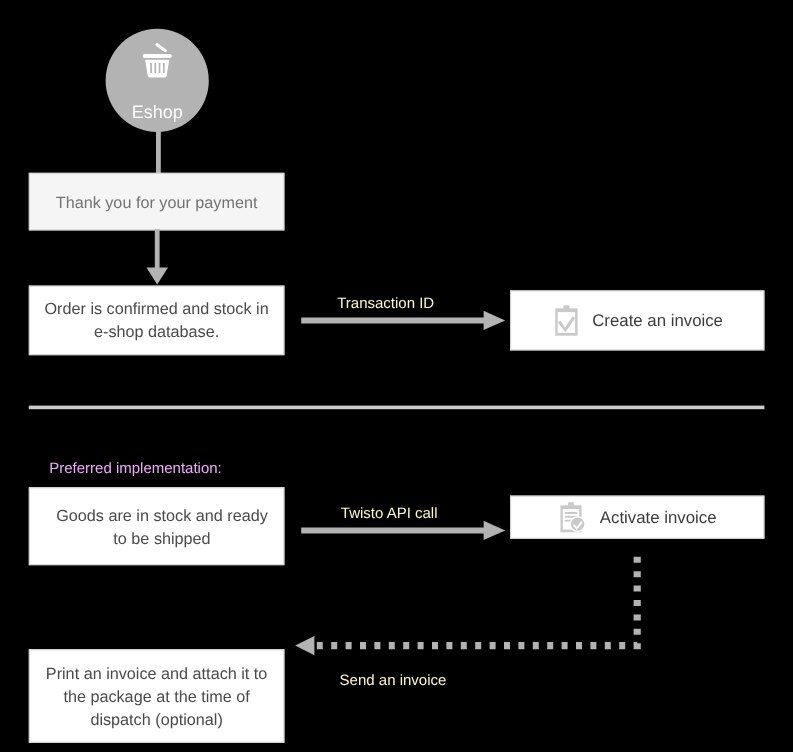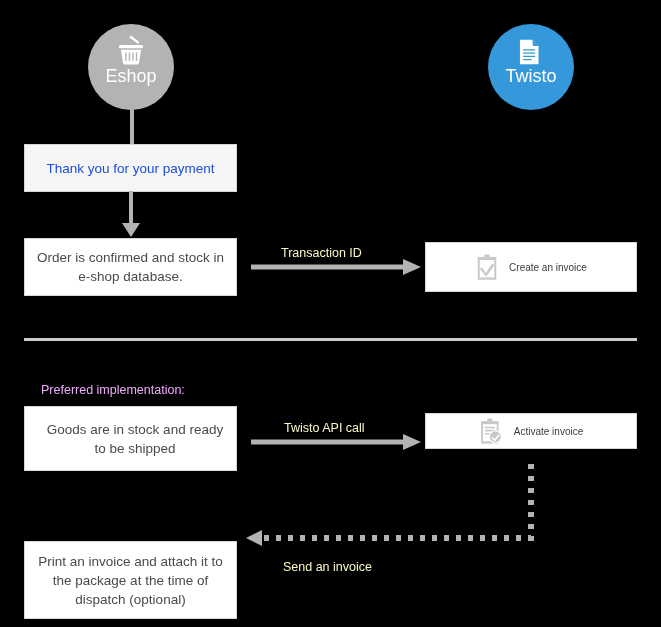--- a/index.html
+++ b/index.html
@@ -2,28 +2,28 @@
 <html><head>
 <meta charset="utf-8">
 <style>
   html,body{margin:0;padding:0;background:#000;}
   body{width:661px;height:627px;position:relative;overflow:hidden;
        font-family:"Liberation Sans","DejaVu Sans",sans-serif;}
   .stage{position:absolute;left:0;top:0;width:661px;height:627px;}
   .node-circle{position:absolute;width:86px;height:86px;border-radius:50%;
        display:flex;flex-direction:column;align-items:center;justify-content:flex-start;
        box-sizing:border-box;padding-top:14px;}
-  .node-circle .label{font-size:18px;color:#fff;line-height:1;margin-top:1px;}
+  .node-circle .label{font-size:15px;color:#fff;line-height:1;margin-top:20px;}
   .node-circle .glyph{width:30px;height:28px;display:block;}
   .box{position:absolute;box-sizing:border-box;border:1px solid #d6d6d6;
        background:#ffffff;color:#4a4a4a;font-size:13.5px;line-height:19px;
        display:flex;align-items:center;justify-content:center;text-align:center;padding:6px 10px;}
-  .box.muted{background:#f5f5f5;color:#1d4ed8;}
+  .box.muted{background:#f5f5f5;color:#737373;}
   .box.icon-box{justify-content:center;gap:10px;color:#3b3b3b;}
-  .box.icon-box .txt{font-size:10px;}
+  .box.icon-box .txt{font-size:14px;}
   .vline{position:absolute;background:#b3b3b3;width:3px;}
   .divider{position:absolute;height:3px;background:#cccccc;}
   .edge-label{position:absolute;color:#fef9c3;font-size:12.5px;white-space:nowrap;}
   .section-label{position:absolute;color:#f0abfc;font-size:12.5px;white-space:nowrap;}
   svg{display:block;overflow:visible;}
   .arrow-svg{position:absolute;}
 </style>
 </head>
 <body>
 
@@ -43,35 +43,20 @@
           <line x1="10.5" y1="15.5" x2="10.5" y2="24.5"></line>
           <line x1="14.3" y1="15.5" x2="14.3" y2="24.5"></line>
           <line x1="18.1" y1="15.5" x2="18.1" y2="24.5"></line>
           <line x1="21.9" y1="15.5" x2="21.9" y2="24.5"></line>
         </g>
       </svg>
     </span>
     <span class="label">Eshop</span>
   </div>
 
-  <div class="node-circle" style="left:488px;top:24px;background:#3498db;">
-    <span class="glyph">
-      <svg viewBox="0 0 30 30" width="27" height="28">
-        <path d="M5 1.5 h13.2 L25 8.4 V28 a0.6 0.6 0 0 1 -0.6 0.6 H5 a0.6 0.6 0 0 1 -0.6 -0.6 V2.1 A0.6 0.6 0 0 1 5 1.5 z" fill="#ffffff"></path>
-        <path d="M18.2 1.5 L25 8.4 h-6.2 z" fill="#3498db"></path>
-        <g stroke="#3498db" stroke-width="1.5" stroke-linecap="round">
-          <line x1="8.4" y1="12.6" x2="20.8" y2="12.6"></line>
-          <line x1="8.4" y1="16.2" x2="20.8" y2="16.2"></line>
-          <line x1="8.4" y1="19.8" x2="20.8" y2="19.8"></line>
-          <line x1="8.4" y1="23.4" x2="17" y2="23.4"></line>
-        </g>
-      </svg>
-    </span>
-    <span class="label">Twisto</span>
-  </div>
 
   <div class="box muted" style="left:24px;top:144px;width:213px;height:48px;">
     <span>Thank you for your payment</span>
   </div>
 
   <div class="arrow-svg" style="left:118px;top:191px;">
     <svg width="26" height="48">
       <line x1="13" y1="0" x2="13" y2="33" stroke="#b3b3b3" stroke-width="4"></line>
       <polygon points="4,32 22,32 13,46" fill="#b3b3b3"></polygon>
     </svg>

